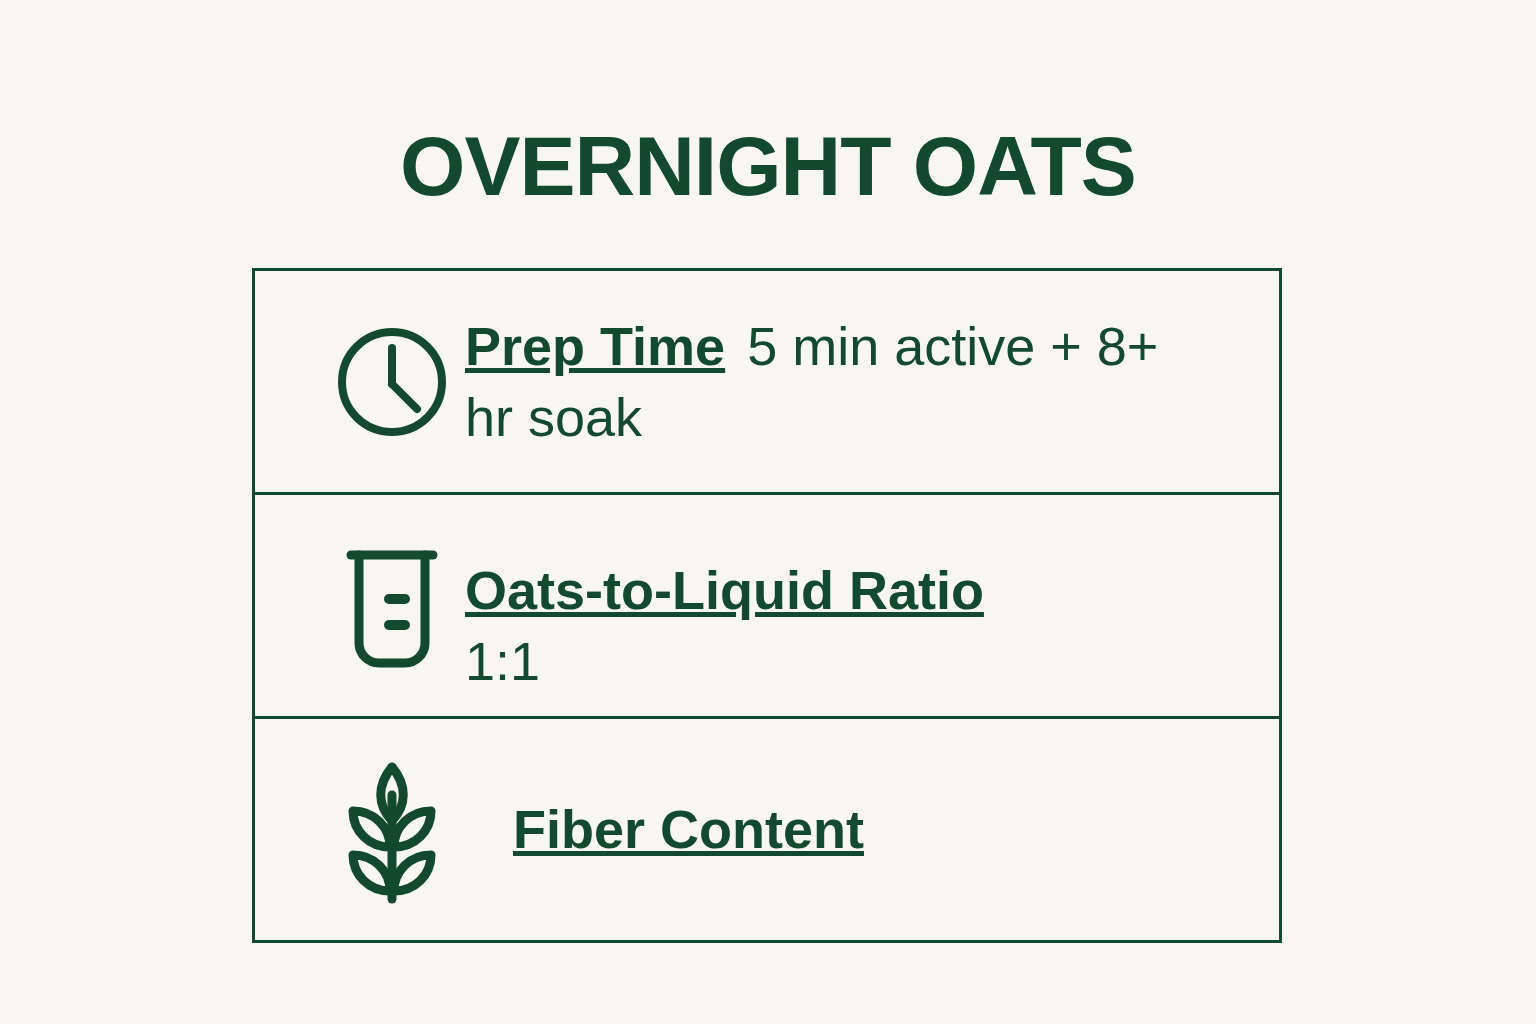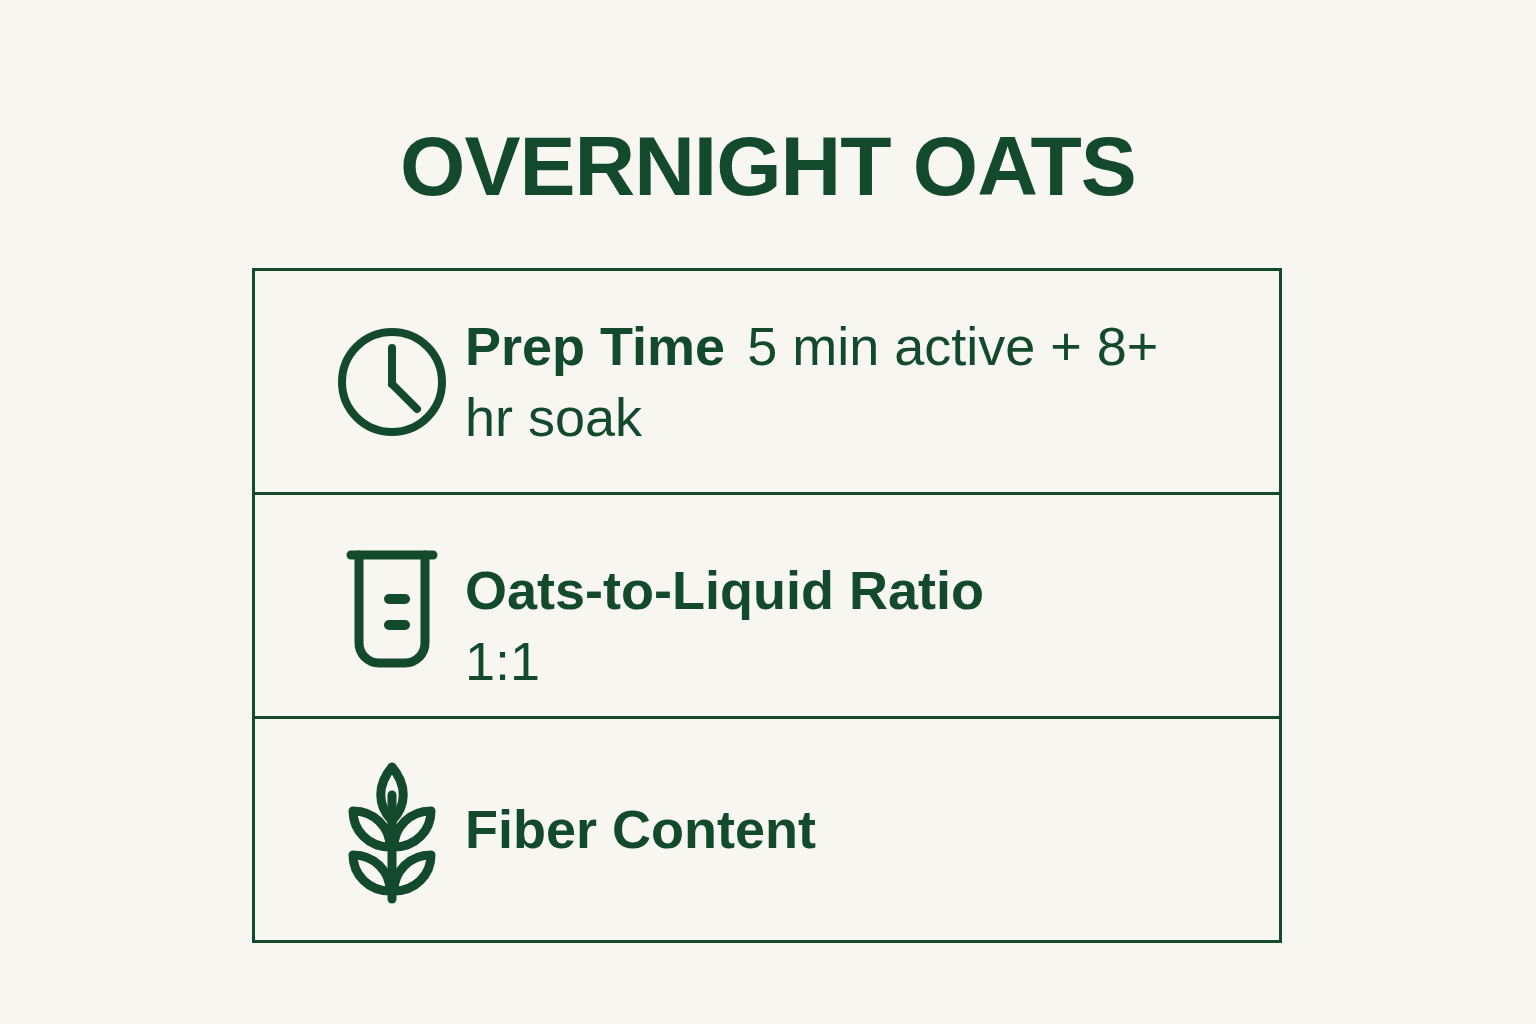--- a/index.html
+++ b/index.html
@@ -52,20 +52,21 @@
   .spec-row {
     flex: 1 1 0;
     display: flex;
     align-items: center;
     box-sizing: border-box;
     border-bottom: 3px solid #13492c;
     padding-left: 78px;
   }
   .spec-row:last-child {
     border-bottom: none;
+    gap: 48px;
   }
 
   .spec-icon {
     flex: 0 0 auto;
     width: 120px;
     height: 150px;
     display: flex;
     align-items: center;
     justify-content: flex-start;
   }
@@ -76,20 +77,21 @@
   .spec-text {
     flex: 1 1 auto;
     padding-left: 12px;
     color: #13492c;
     font-size: 54px;
     line-height: 71px;
     max-width: 740px;
   }
   .spec-label {
     font-weight: 700;
+    text-decoration: underline;
   }
   .spec-value {
     font-weight: 400;
   }
   .spec-gap {
     display: inline-block;
     width: 22px;
   }
 
   

